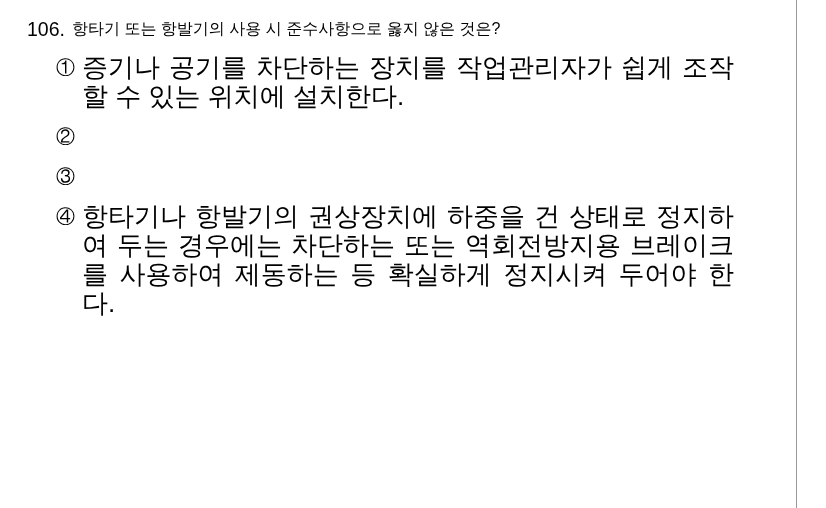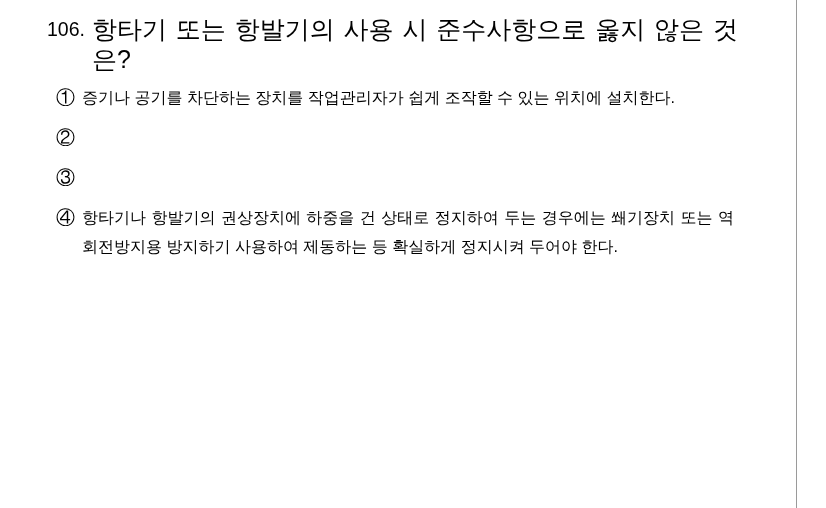--- a/index.html
+++ b/index.html
@@ -36,32 +36,31 @@
     top: 0;
     width: 790px;
     padding: 14px 0 0 0;
     box-sizing: border-box;
   }
   .question {
     display: flex;
     align-items: flex-start;
     padding-left: 27px;
     padding-right: 52px;
-    margin-left: 20px;
   }
   .q-number {
     flex: 0 0 auto;
     font-size: 19.5px;
     line-height: 30px;
     letter-spacing: 0px;
     white-space: nowrap;
     padding-right: 7px;
   }
   .q-text {
-    font-size: 25px;
+    font-size: 16px;
     line-height: 30px;
     text-align: justify;
     text-justify: inter-character;
     word-break: break-all;
   }
   .options {
     margin-top: 9px;
   }
   .option {
     display: flex;
@@ -71,21 +70,21 @@
     margin-bottom: 11px;
   }
   .opt-marker {
     flex: 0 0 auto;
     font-size: 19px;
     line-height: 29px;
     padding-right: 7px;
     white-space: nowrap;
   }
   .opt-text {
-    font-size: 16px;
+    font-size: 26px;
     line-height: 29px;
     text-align: justify;
     text-justify: inter-character;
     word-break: break-all;
   }
 </style>
 </head>
 <body>
 
 <div id="page">
@@ -109,18 +108,18 @@
       <div class="option">
         <span class="opt-marker">②</span>
       </div>
 
       <div class="option">
         <span class="opt-marker">③</span>
       </div>
 
       <div class="option">
         <span class="opt-marker">④</span>
-        <span class="opt-text">항타기나 항발기의 권상장치에 하중을 건 상태로 정지하여 두는 경우에는 쐐기장치 또는 역회전방지용 방지하기 사용하여 제동하는 등 확실하게 정지시켜 두어야 한다.</span>
+        <span class="opt-text">항타기나 항발기의 권상장치에 하중을 건 상태로 정지하여 두는 경우에는 차단하는 또는 역회전방지용 브레이크를 사용하여 제동하는 등 확실하게 정지시켜 두어야 한다.</span>
       </div>
 
     </div>
   </div>
 </div>
 
 </body></html>

